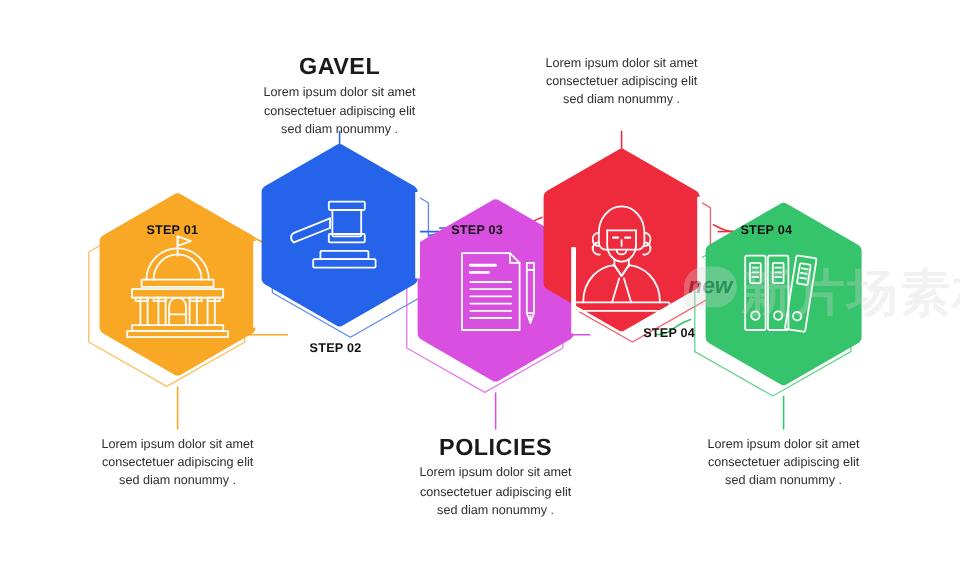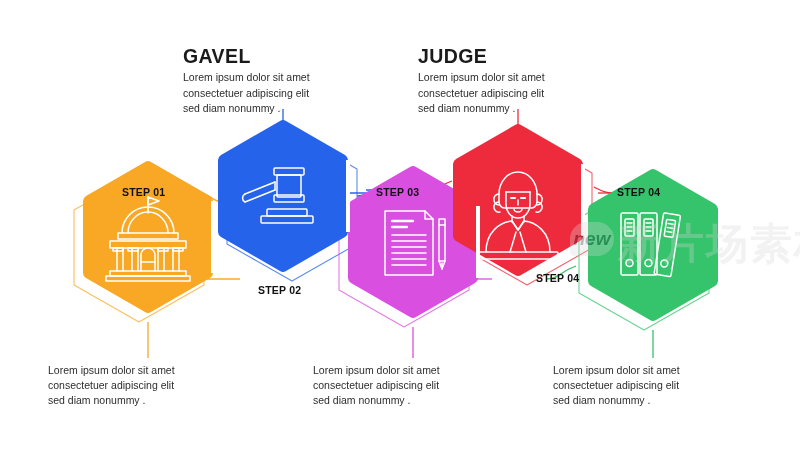--- a/index.html
+++ b/index.html
@@ -4,21 +4,21 @@
 <style>
   html,body{margin:0;padding:0;}
   body{
     width:800px;height:475px;background:#ffffff;overflow:hidden;
     font-family:"Liberation Sans","DejaVu Sans",sans-serif;
     position:relative;
   }
   #stage{position:absolute;left:0;top:0;width:800px;height:475px;}
   svg#art{position:absolute;left:0;top:0;width:800px;height:475px;}
 
-  .txtblock{position:absolute;}
+  .txtblock{position:absolute;text-align:center;}
   .t-title{
     font-size:19.5px;font-weight:700;color:#1a1a1a;letter-spacing:.4px;
     line-height:1.05;margin:0 0 4px 0;white-space:nowrap;
   }
   .t-body{
     font-size:10.5px;color:#2d2d2d;line-height:1.45;margin:0;font-weight:400;
   }
   .steplbl{
     position:absolute;font-size:10.5px;font-weight:700;color:#111;
     letter-spacing:.2px;white-space:nowrap;
@@ -239,33 +239,33 @@
   <div class="steplbl" style="left:617px;top:186px;">STEP 04</div>
 
   <div class="txtblock" style="left:183px;top:46px;width:200px;">
     <p class="t-title">GAVEL</p>
     <p class="t-body">Lorem ipsum dolor sit amet</p>
     <p class="t-body">consectetuer adipiscing elit</p>
     <p class="t-body">sed diam nonummy .</p>
   </div>
 
   <div class="txtblock" style="left:418px;top:46px;width:200px;">
-    <p class="t-title">JUDGE</p>
     <p class="t-body">Lorem ipsum dolor sit amet</p>
     <p class="t-body">consectetuer adipiscing elit</p>
     <p class="t-body">sed diam nonummy .</p>
   </div>
 
   <div class="txtblock" style="left:48px;top:363px;width:200px;">
     <p class="t-body">Lorem ipsum dolor sit amet</p>
     <p class="t-body">consectetuer adipiscing elit</p>
     <p class="t-body">sed diam nonummy .</p>
   </div>
 
   <div class="txtblock" style="left:313px;top:363px;width:200px;">
+    <p class="t-title">POLICIES</p>
     <p class="t-body">Lorem ipsum dolor sit amet</p>
     <p class="t-body">consectetuer adipiscing elit</p>
     <p class="t-body">sed diam nonummy .</p>
   </div>
 
   <div class="txtblock" style="left:553px;top:363px;width:200px;">
     <p class="t-body">Lorem ipsum dolor sit amet</p>
     <p class="t-body">consectetuer adipiscing elit</p>
     <p class="t-body">sed diam nonummy .</p>
   </div>

